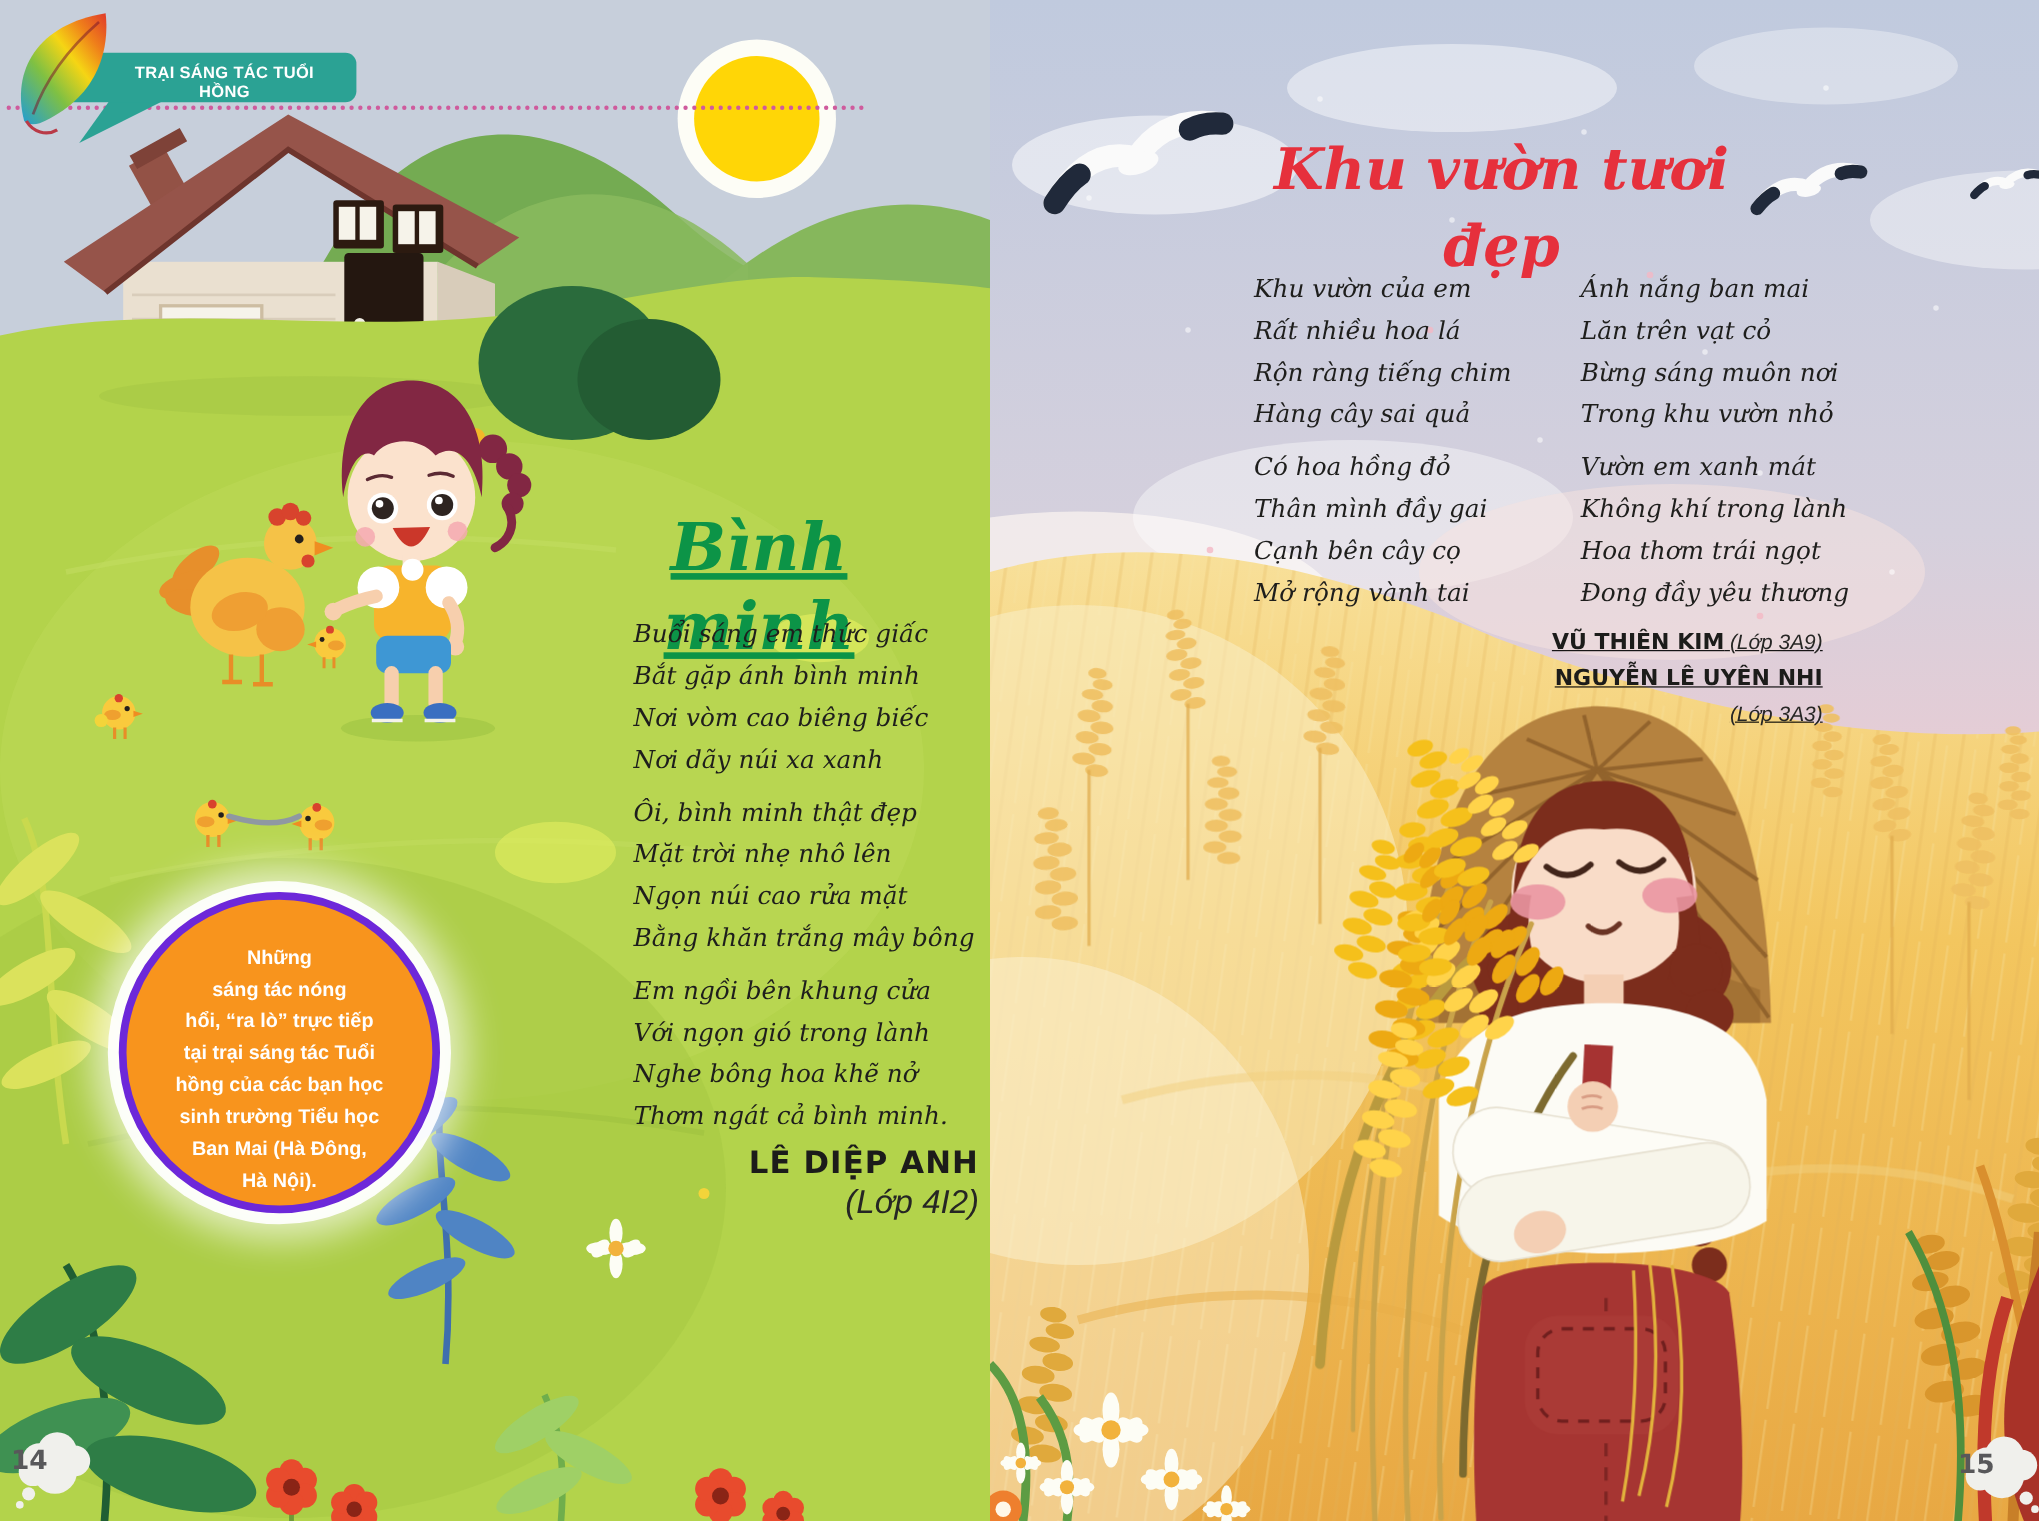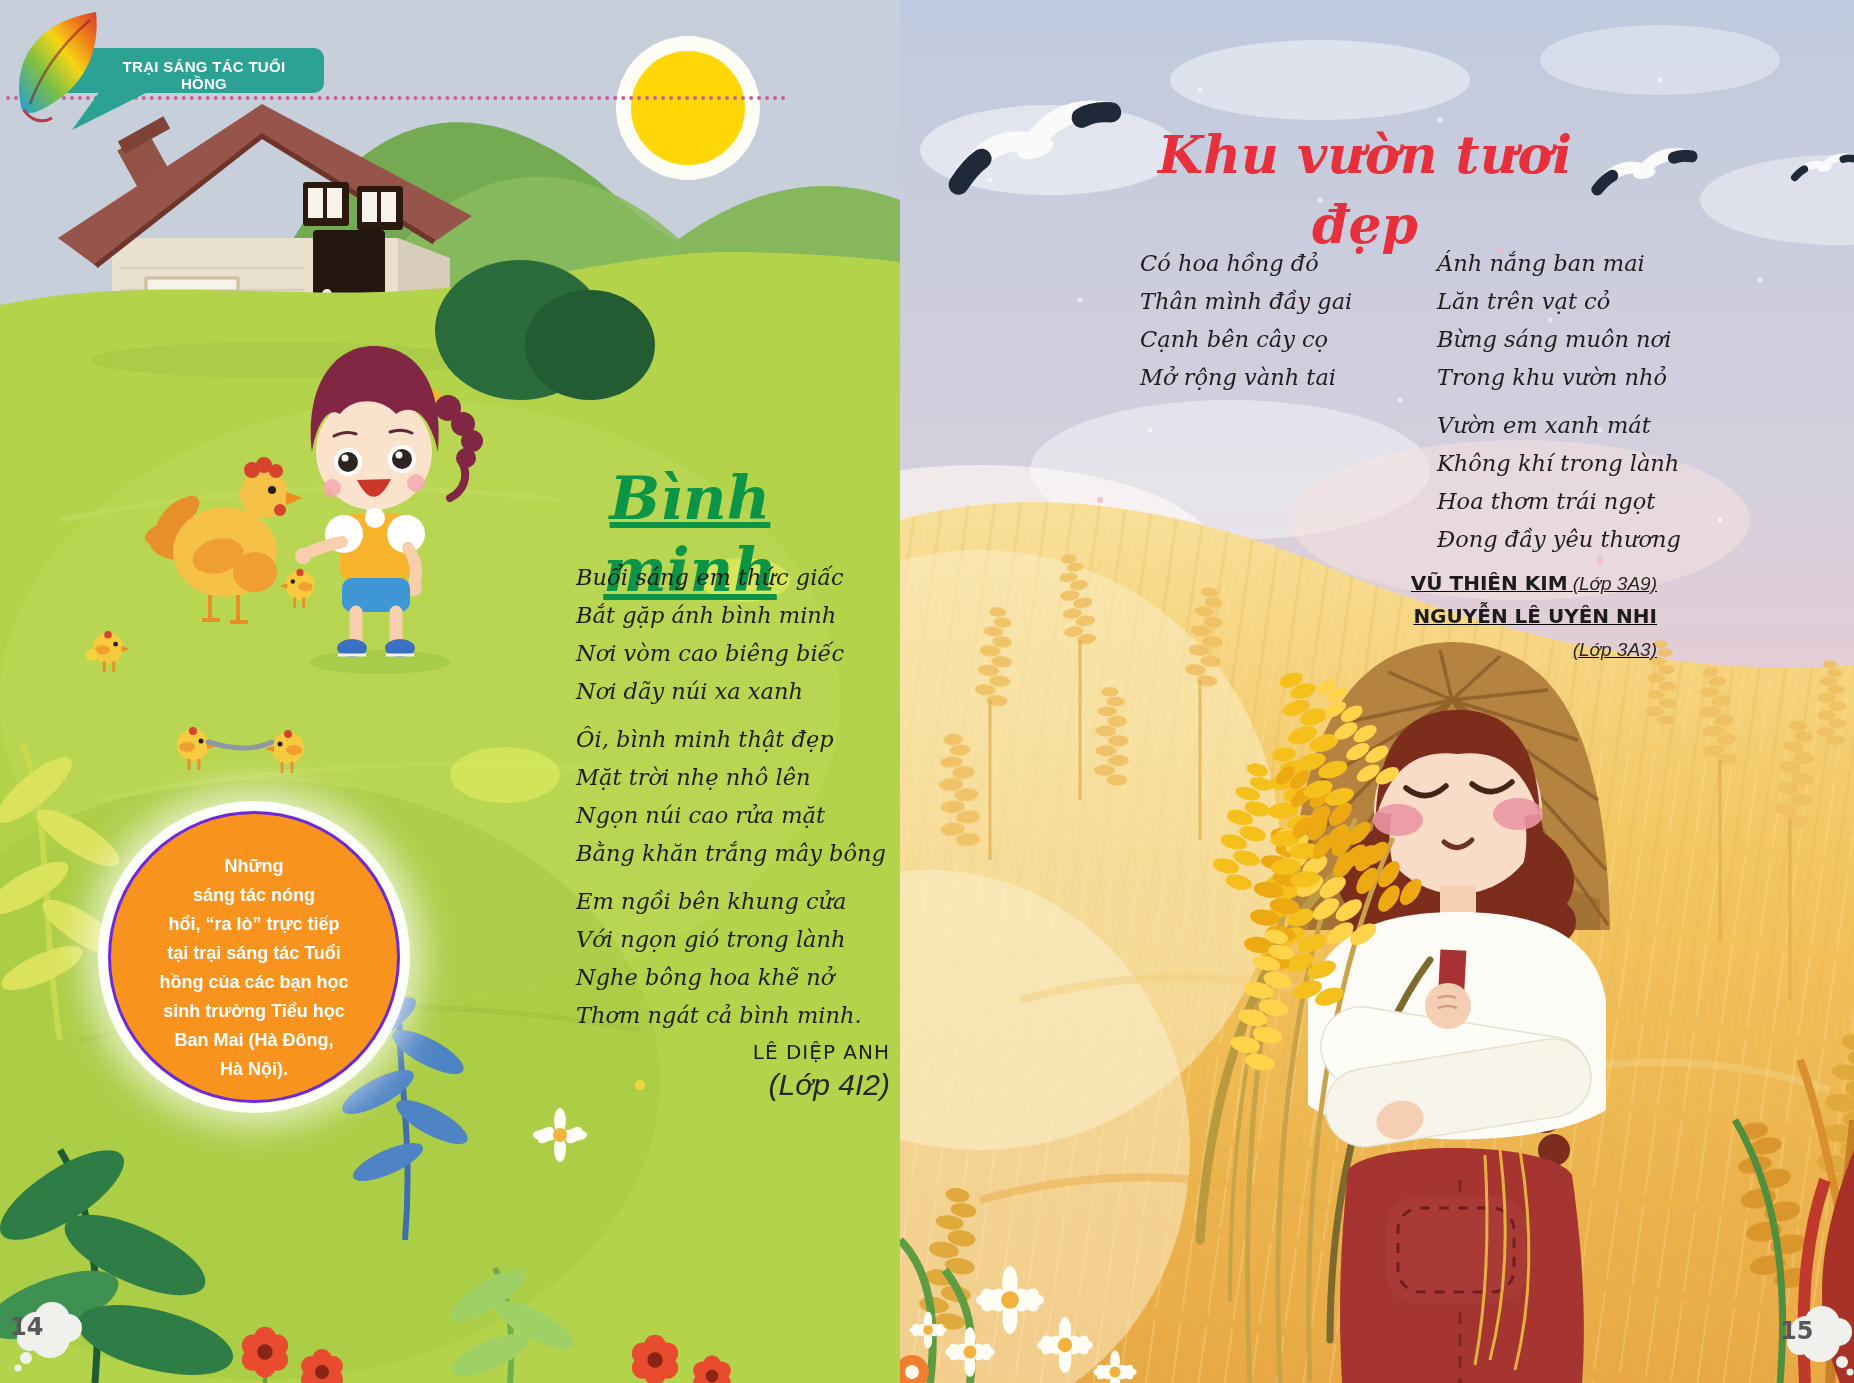--- a/index.html
+++ b/index.html
@@ -15,31 +15,31 @@
     font-weight:700;color:#0c9447;line-height:72px;text-decoration:underline;}
   .right-title{left:1150px;top:120px;width:430px;text-align:center;font-size:52px;
     font-weight:700;color:#e6303c;line-height:70px;}
   .poem p{margin:0;font-size:22.5px;line-height:38px;color:#1e1e1c;white-space:nowrap;}
   .stanza{margin:0 0 10px 0;padding:0;}
   .left-poem{left:576px;top:558px;width:260px;}
   .col1{left:1140px;top:244px;width:300px;}
   .col2{left:1437px;top:244px;width:300px;}
   
   .left-author{left:650px;top:1040px;width:240px;text-align:right;}
-  .left-author .a-name{margin:0;font-weight:400;font-size:20px;letter-spacing:1px;color:#1c1c1a;}
+  .left-author .a-name{margin:0;font-weight:700;font-size:28px;letter-spacing:1px;color:#1c1c1a;}
   .left-author .a-class{margin:4px 0 0;font-style:italic;font-size:30px;color:#262624;
     font-family:"Liberation Sans","DejaVu Sans",sans-serif;}
   .authors{left:1320px;top:570px;width:337px;text-align:right;}
   .authors p{margin:0 0 5px;line-height:27px;text-decoration:underline;}
   .authors .a-name{font-weight:700;font-size:20px;color:#1c1c1a;}
   .authors .a-class{font-style:italic;font-size:19px;color:#262624;
     font-family:"Liberation Sans","DejaVu Sans",sans-serif;}
   
   .badge{left:108px;top:811px;width:292px;height:292px;box-sizing:border-box;
-    border-radius:50%;background:#f8941d;border:3px solid #6d28d9;
+    border-radius:50%;background:#f8941d;border:7px solid #6d28d9;
     box-shadow:0 0 0 10px rgba(255,255,255,.92),0 0 34px 24px rgba(255,255,255,.65);
     text-align:center;padding-top:38px;}
   .badge span{display:block;color:#ffffff;font-weight:700;font-size:18px;line-height:29px;
     font-family:"Liberation Sans","DejaVu Sans",sans-serif;}
   
   .banner-group{position:absolute;left:0;top:6px;width:360px;height:140px;z-index:4;}
   .banner-label{position:absolute;left:104px;top:52px;width:200px;text-align:center;
     color:#ffffff;font-weight:700;font-size:15px;letter-spacing:.3px;
     font-family:"Liberation Sans","DejaVu Sans",sans-serif;}
   .dotline{position:absolute;left:6px;top:96px;width:780px;height:0;
@@ -512,20 +512,26 @@
           <circle cx="8" cy="70" r="3.5"></circle>
       </g>
     </svg>
     <span class="num">14</span>
   </div>
 
   <div class="txt script right-title">Khu vườn tươi đẹp</div>
 
   <div class="txt col1 poem">
     <div class="stanza">
+      <p class="script">Khu vườn của em</p>
+      <p class="script">Rất nhiều hoa lá</p>
+      <p class="script">Rộn ràng tiếng chim</p>
+      <p class="script">Hàng cây sai quả</p>
+    </div>
+    <div class="stanza">
       <p class="script">Có hoa hồng đỏ</p>
       <p class="script">Thân mình đầy gai</p>
       <p class="script">Cạnh bên cây cọ</p>
       <p class="script">Mở rộng vành tai</p>
     </div>
   </div>
 
   <div class="txt col2 poem">
     <div class="stanza">
       <p class="script">Ánh nắng ban mai</p>

